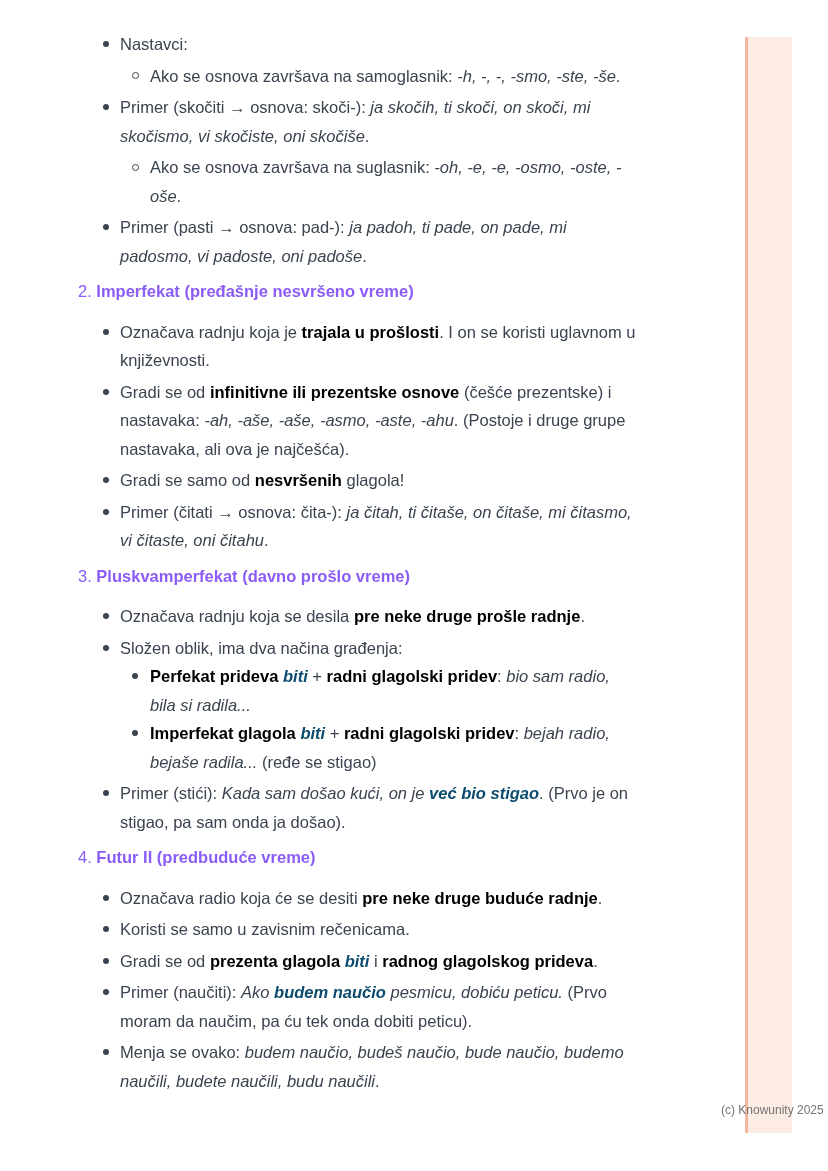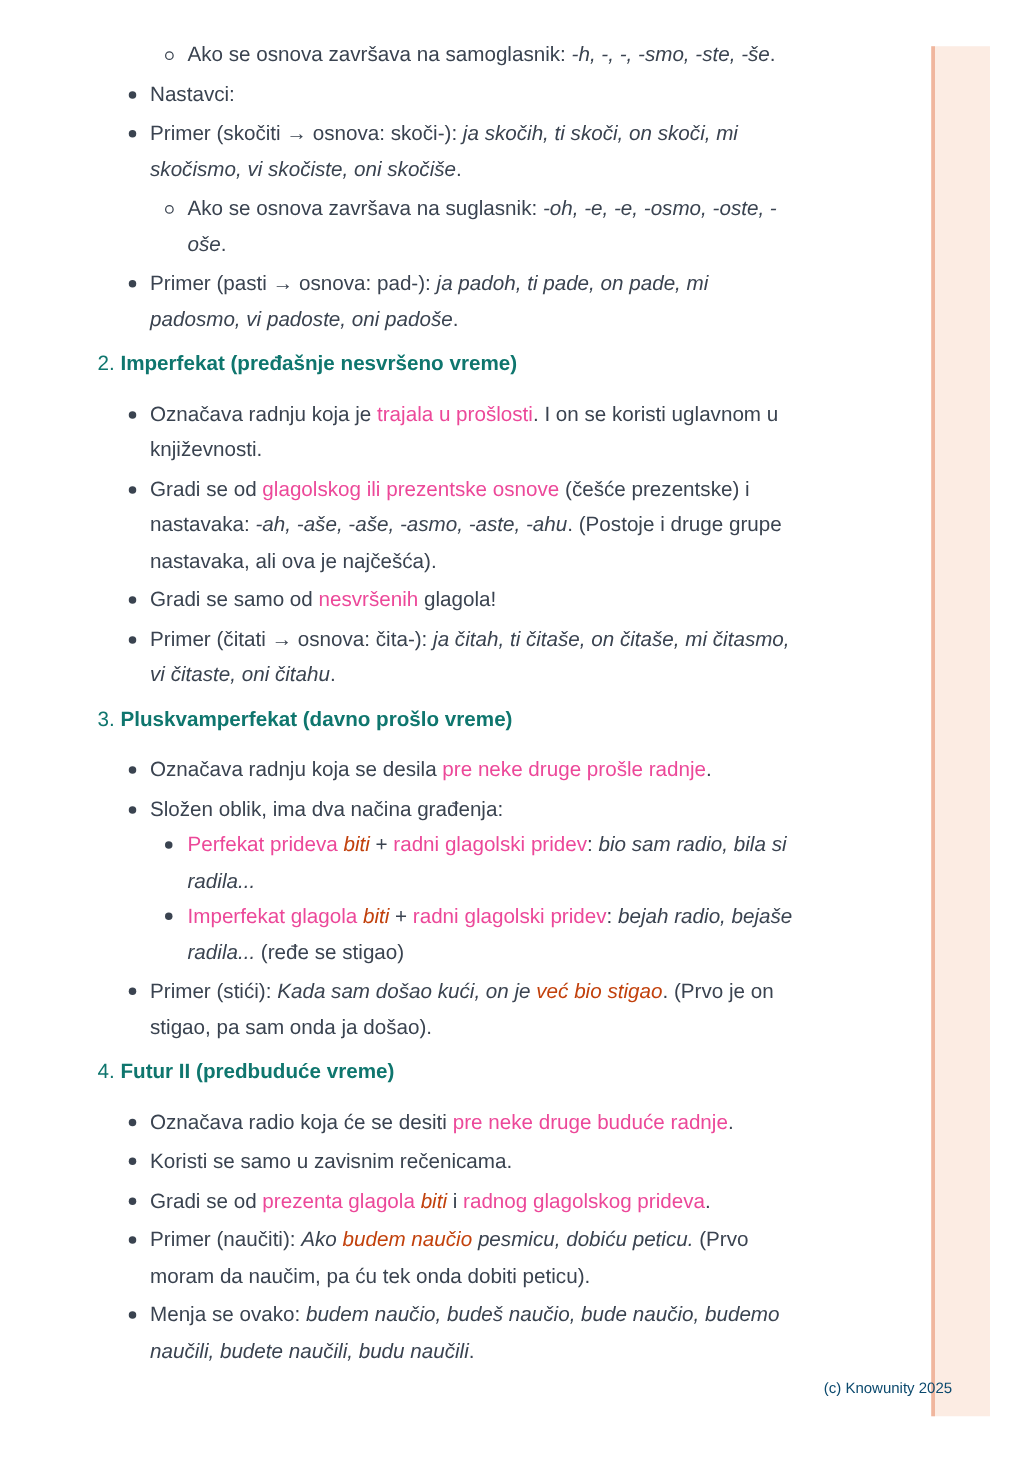--- a/index.html
+++ b/index.html
@@ -44,53 +44,53 @@
   .marker.disc { background: #3a4350; }
   .marker.circle {
     width: 7px; height: 7px; top: 10.5px;
     border: 1.5px solid #3a4350;
     background: transparent;
   }
 
   .heading {
     margin-top: 7px;
     margin-bottom: 12px;
-    color: #0f766e;
+    color: #8b5cf6;
   }
   .heading-text { font-weight: bold; }
 
   .seg-n { font-weight: normal; font-style: normal; }
-  .seg-b { font-weight: normal; color: #ec4899; }
+  .seg-b { font-weight: bold; color: #000000; }
   .seg-i { font-style: italic; }
-  .seg-bi { font-weight: normal; font-style: italic; color: #c2410c; }
+  .seg-bi { font-weight: bold; font-style: italic; color: #0c4a6e; }
 
   .watermark {
     position: absolute;
-    left: 659px; top: 1102px;
+    left: 721px; top: 1102px;
     font-size: 12px;
     line-height: 16px;
-    color: #0c4a6e;
+    color: #737373;
     z-index: 2;
     white-space: nowrap;
   }
 </style>
 </head>
 <body>
 
 <div class="stripe"></div>
 
 <div class="doc">
+    <div class="bullet lvl1"><span class="marker disc"></span><span><span class="seg-n">Nastavci:</span></span></div>
     <div class="bullet lvl2"><span class="marker circle"></span><span><span class="seg-n">Ako se osnova završava na samoglasnik: </span><span class="seg-i">-h, -, -, -smo, -ste, -še</span><span class="seg-n">.</span></span></div>
-    <div class="bullet lvl1"><span class="marker disc"></span><span><span class="seg-n">Nastavci:</span></span></div>
     <div class="bullet lvl1"><span class="marker disc"></span><span><span class="seg-n">Primer (skočiti → osnova: skoči-): </span><span class="seg-i">ja skočih, ti skoči, on skoči, mi skočismo, vi skočiste, oni skočiše</span><span class="seg-n">.</span></span></div>
     <div class="bullet lvl2"><span class="marker circle"></span><span><span class="seg-n">Ako se osnova završava na suglasnik: </span><span class="seg-i">-oh, -e, -e, -osmo, -oste, -oše</span><span class="seg-n">.</span></span></div>
     <div class="bullet lvl1"><span class="marker disc"></span><span><span class="seg-n">Primer (pasti → osnova: pad-): </span><span class="seg-i">ja padoh, ti pade, on pade, mi padosmo, vi padoste, oni padoše</span><span class="seg-n">.</span></span></div>
     <div class="heading"><span>2. </span><span class="heading-text">Imperfekat (pređašnje nesvršeno vreme)</span></div>
     <div class="bullet lvl1"><span class="marker disc"></span><span><span class="seg-n">Označava radnju koja je </span><span class="seg-b">trajala u prošlosti</span><span class="seg-n">. I on se koristi uglavnom u književnosti.</span></span></div>
-    <div class="bullet lvl1"><span class="marker disc"></span><span><span class="seg-n">Gradi se od </span><span class="seg-b">glagolskog ili prezentske osnove</span><span class="seg-n"> (češće prezentske) i nastavaka: </span><span class="seg-i">-ah, -aše, -aše, -asmo, -aste, -ahu</span><span class="seg-n">. (Postoje i druge grupe nastavaka, ali ova je najčešća).</span></span></div>
+    <div class="bullet lvl1"><span class="marker disc"></span><span><span class="seg-n">Gradi se od </span><span class="seg-b">infinitivne ili prezentske osnove</span><span class="seg-n"> (češće prezentske) i nastavaka: </span><span class="seg-i">-ah, -aše, -aše, -asmo, -aste, -ahu</span><span class="seg-n">. (Postoje i druge grupe nastavaka, ali ova je najčešća).</span></span></div>
     <div class="bullet lvl1"><span class="marker disc"></span><span><span class="seg-n">Gradi se samo od </span><span class="seg-b">nesvršenih</span><span class="seg-n"> glagola!</span></span></div>
     <div class="bullet lvl1"><span class="marker disc"></span><span><span class="seg-n">Primer (čitati → osnova: čita-): </span><span class="seg-i">ja čitah, ti čitaše, on čitaše, mi čitasmo, vi čitaste, oni čitahu</span><span class="seg-n">.</span></span></div>
     <div class="heading"><span>3. </span><span class="heading-text">Pluskvamperfekat (davno prošlo vreme)</span></div>
     <div class="bullet lvl1"><span class="marker disc"></span><span><span class="seg-n">Označava radnju koja se desila </span><span class="seg-b">pre neke druge prošle radnje</span><span class="seg-n">.</span></span></div>
     <div class="bullet lvl1 tight"><span class="marker disc"></span><span><span class="seg-n">Složen oblik, ima dva načina građenja:</span></span></div>
     <div class="bullet lvl2 tight"><span class="marker disc"></span><span><span class="seg-b">Perfekat prideva </span><span class="seg-bi">biti</span><span class="seg-n"> + </span><span class="seg-b">radni glagolski pridev</span><span class="seg-n">: </span><span class="seg-i">bio sam radio, bila si radila...</span></span></div>
     <div class="bullet lvl2"><span class="marker disc"></span><span><span class="seg-b">Imperfekat glagola </span><span class="seg-bi">biti</span><span class="seg-n"> + </span><span class="seg-b">radni glagolski pridev</span><span class="seg-n">: </span><span class="seg-i">bejah radio, bejaše radila...</span><span class="seg-n"> (ređe se stigao)</span></span></div>
     <div class="bullet lvl1"><span class="marker disc"></span><span><span class="seg-n">Primer (stići): </span><span class="seg-i">Kada sam došao kući, on je </span><span class="seg-bi">već bio stigao</span><span class="seg-n">. (Prvo je on stigao, pa sam onda ja došao).</span></span></div>
     <div class="heading"><span>4. </span><span class="heading-text">Futur II (predbuduće vreme)</span></div>
     <div class="bullet lvl1"><span class="marker disc"></span><span><span class="seg-n">Označava radio koja će se desiti </span><span class="seg-b">pre neke druge buduće radnje</span><span class="seg-n">.</span></span></div>

